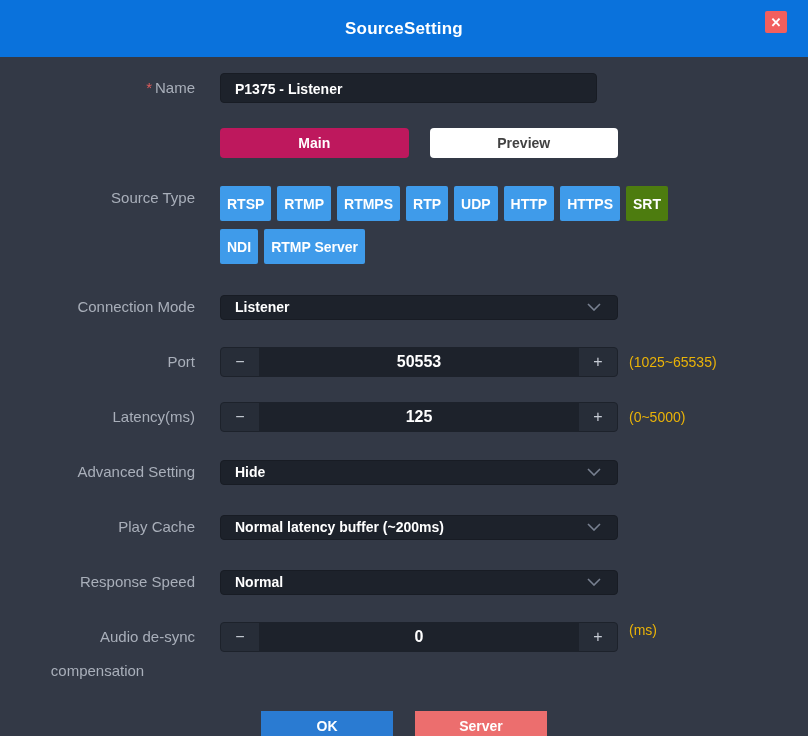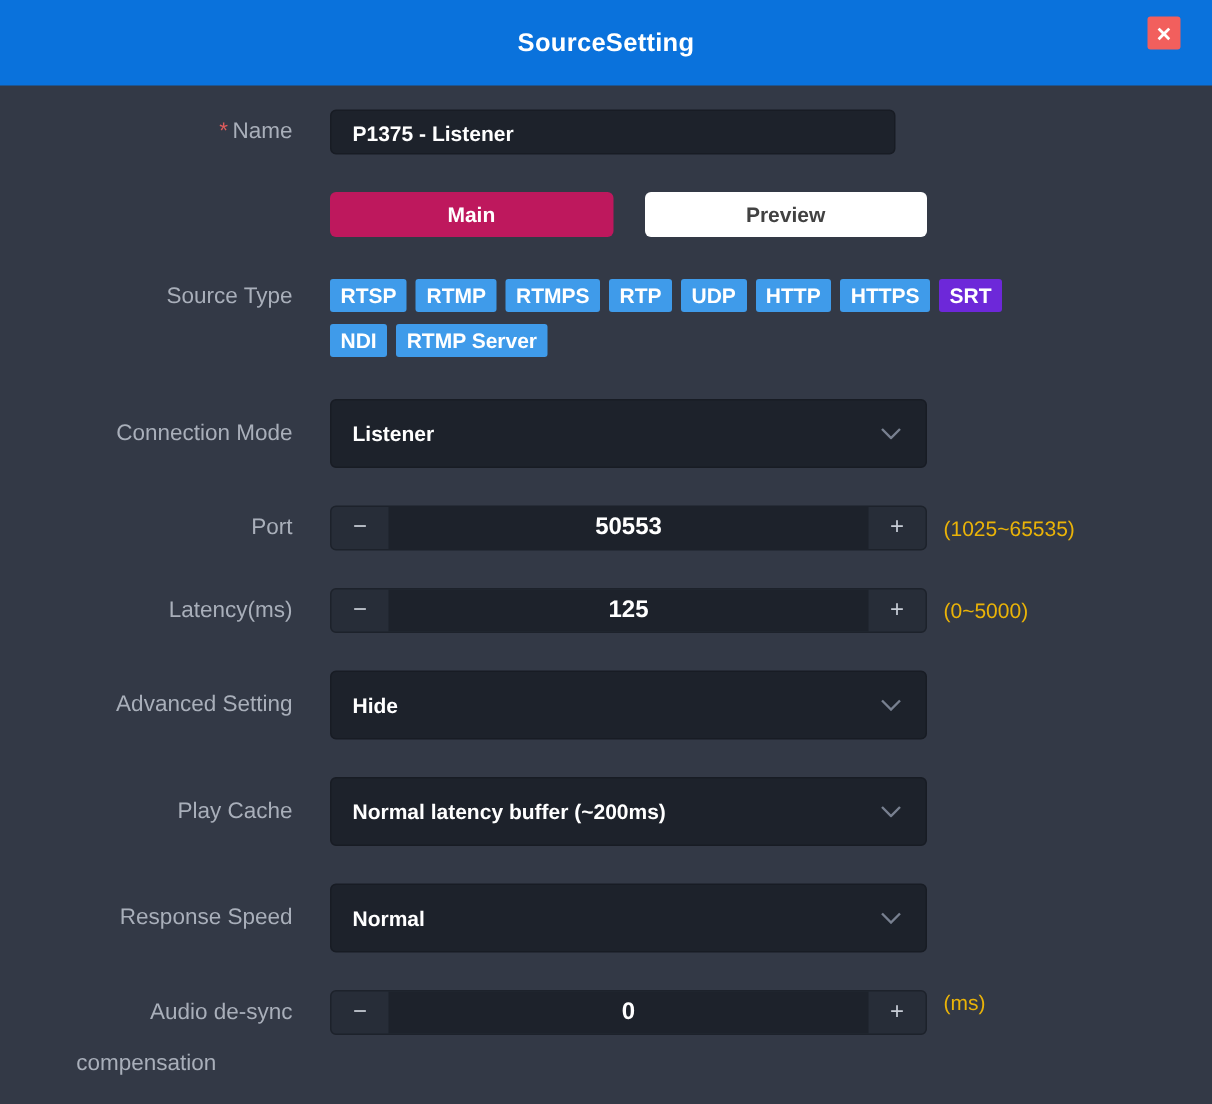--- a/index.html
+++ b/index.html
@@ -53,31 +53,31 @@
     flex:1; height:30px; border:none; border-radius:4px;
     font-size:14px; font-weight:bold; cursor:pointer;
     font-family:"Liberation Sans", sans-serif;
   }
   .chan-btn.main { background:#be185d; color:#ffffff; }
   .chan-btn.preview { background:#ffffff; color:#424242; }
 
   
   .tags { width:462px; display:flex; flex-wrap:wrap; gap:8px 6px; margin-top:3px; }
   .tag {
-    height:22px; padding:0 7px; border-radius:2px;
+    height:35px; padding:0 7px; border-radius:2px;
     display:inline-flex; align-items:center;
     background:#3f9bea; color:#ffffff;
     font-size:14px; font-weight:bold; cursor:pointer; white-space:nowrap;
   }
-  .tag.selected { background:#6d28d9; }
+  .tag.selected { background:#4d7c0f; }
   .row.src-row { margin-bottom:28px; }
 
   
   .select {
-    width:398px; height:46px; background:#1d222b; border-radius:4px;
+    width:398px; height:25px; background:#1d222b; border-radius:4px;
     display:flex; align-items:center; justify-content:space-between;
     padding:0 16px 0 14px; cursor:pointer; border:1px solid #181c24;
   }
   .select .val { color:#ffffff; font-size:14px; font-weight:bold; }
   .chev { display:flex; align-items:center; }
 
   
   .stepper {
     width:398px; height:30px; background:#272d38; border-radius:4px;
     display:flex; overflow:hidden; border:1px solid #1d222b;

